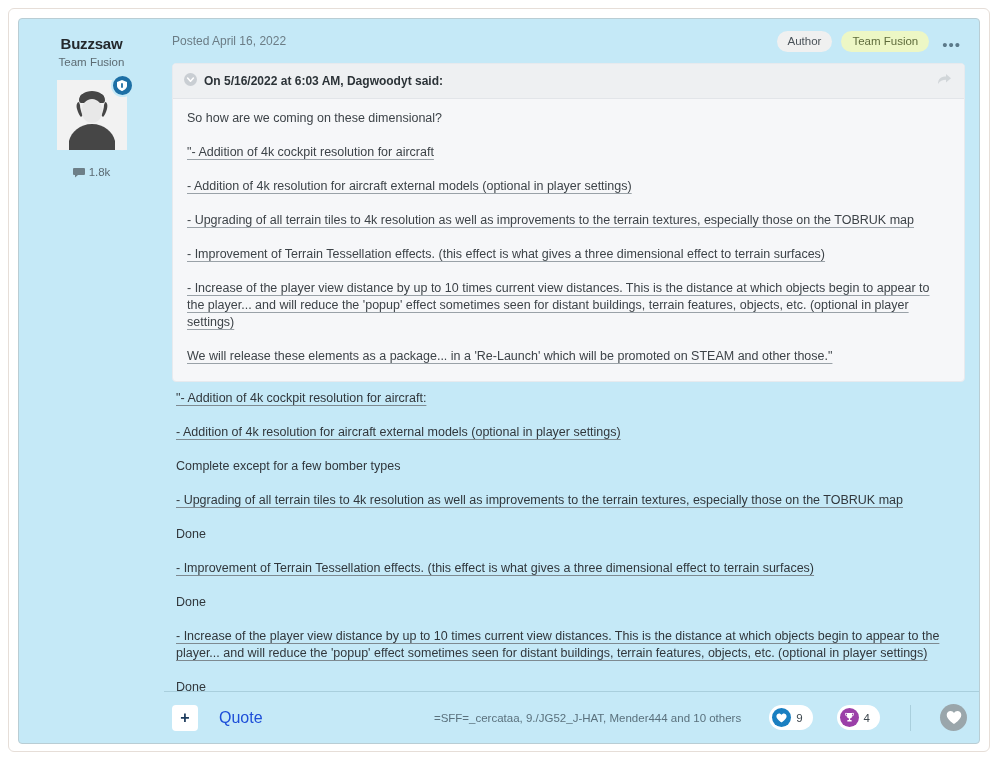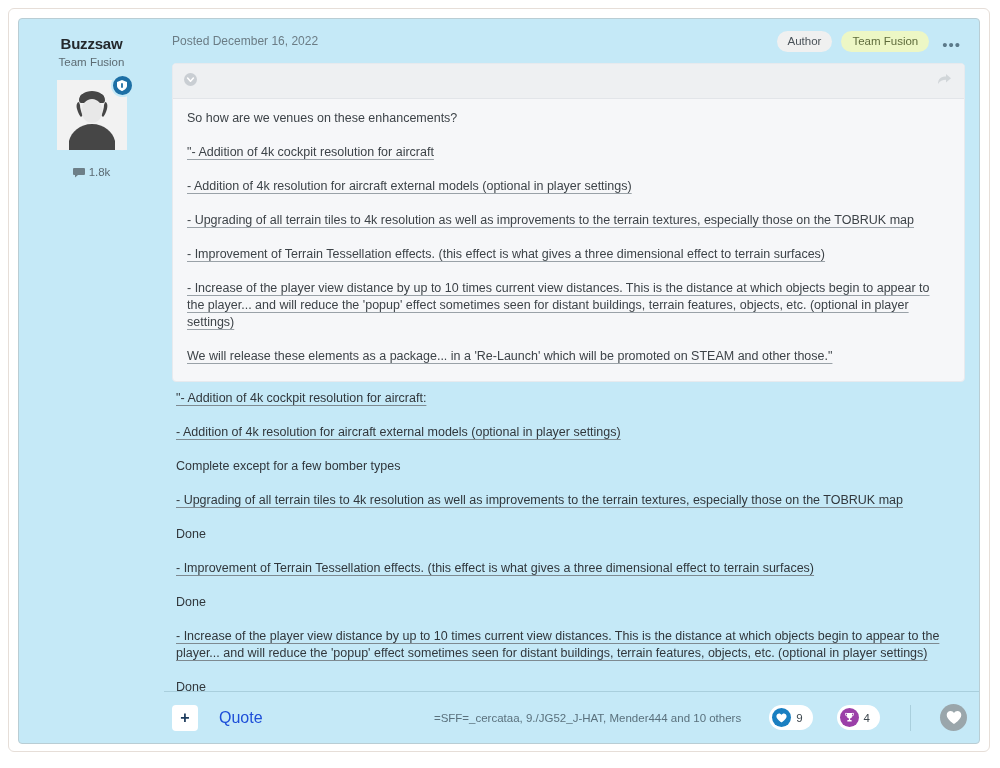--- a/index.html
+++ b/index.html
@@ -328,46 +328,47 @@
           <svg width="12" height="11" viewBox="0 0 12 11" aria-hidden="true">
             <path d="M1 1 h10 a1 1 0 0 1 1 1 v5 a1 1 0 0 1 -1 1 h-6 l-3 2.5 v-2.5 h-1 a1 1 0 0 1 -1 -1 v-5 a1 1 0 0 1 1 -1 z" fill="#6d7f88"></path>
           </svg>
           <span>1.8k</span>
         </div>
       </div>
 
       <div class="main-col">
 
         <div class="post-header">
-          <span class="posted-date">Posted December 16, 2022</span>
+          <span class="posted-date">Posted April 16, 2022</span>
           <div class="header-right">
             <span class="badge badge-author">Author</span>
             <span class="badge badge-team">Team Fusion</span>
             <span class="dots-btn">•••</span>
           </div>
         </div>
 
         <div class="post-body">
 
           <div class="quote-box">
             <div class="quote-head">
               <span>
                 <svg width="13" height="13" viewBox="0 0 13 13" aria-hidden="true">
                   <circle cx="6.5" cy="6.5" r="6.5" fill="#c9ced3"></circle>
                   <path d="M3.6 5 L6.5 8.2 L9.4 5" fill="none" stroke="#ffffff" stroke-width="1.6" stroke-linecap="round" stroke-linejoin="round"></path>
                 </svg>
               </span>
+              <span class="quote-head-text">On 5/16/2022 at 6:03 AM, Dagwoodyt said:</span>
               <span class="quote-share">
                 <svg width="15" height="13" viewBox="0 0 15 13" aria-hidden="true">
                   <path d="M1 11 C1 5 5 3.5 9 3.5 L9 1 L14 5.2 L9 9.4 L9 6.8 C5.5 6.8 2.8 8 1 11 Z" fill="#8a949c"></path>
                 </svg>
               </span>
             </div>
             <div class="quote-content">
-              <p class="q-line">So how are we venues on these enhancements?</p>
+              <p class="q-line">So how are we coming on these dimensional?</p>
               <p class="q-line ul">"-  Addition of 4k cockpit resolution for aircraft</p>
               <p class="q-line ul">-  Addition of 4k resolution for aircraft external models  (optional in player settings)</p>
               <p class="q-line ul">-  Upgrading of all terrain tiles to 4k resolution as well as improvements to the terrain textures, especially those on the TOBRUK map</p>
               <p class="q-line ul">-  Improvement of Terrain Tessellation effects.  (this effect is what gives a three dimensional effect to terrain surfaces)</p>
               <p class="q-line ul">-  Increase of the player view distance by up to 10 times current view distances.  This is the distance at which objects begin to appear to the player... and will reduce the 'popup' effect sometimes seen for distant buildings, terrain features, objects, etc.  (optional in player settings)</p>
               <p class="q-line ul">We will release these elements as a package... in a 'Re-Launch' which will be promoted on STEAM and other those."</p>
             </div>
           </div>
 
           <div class="reply">

